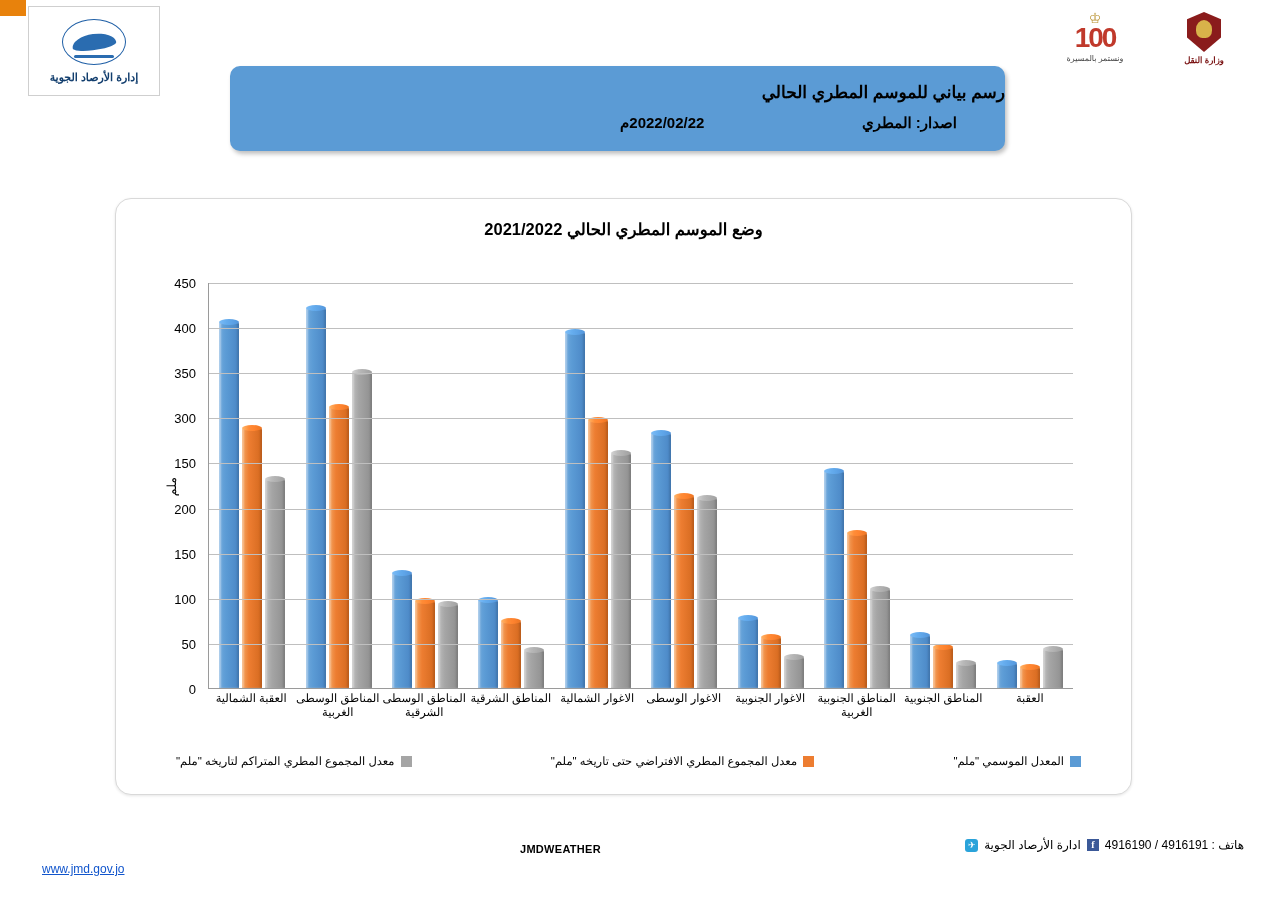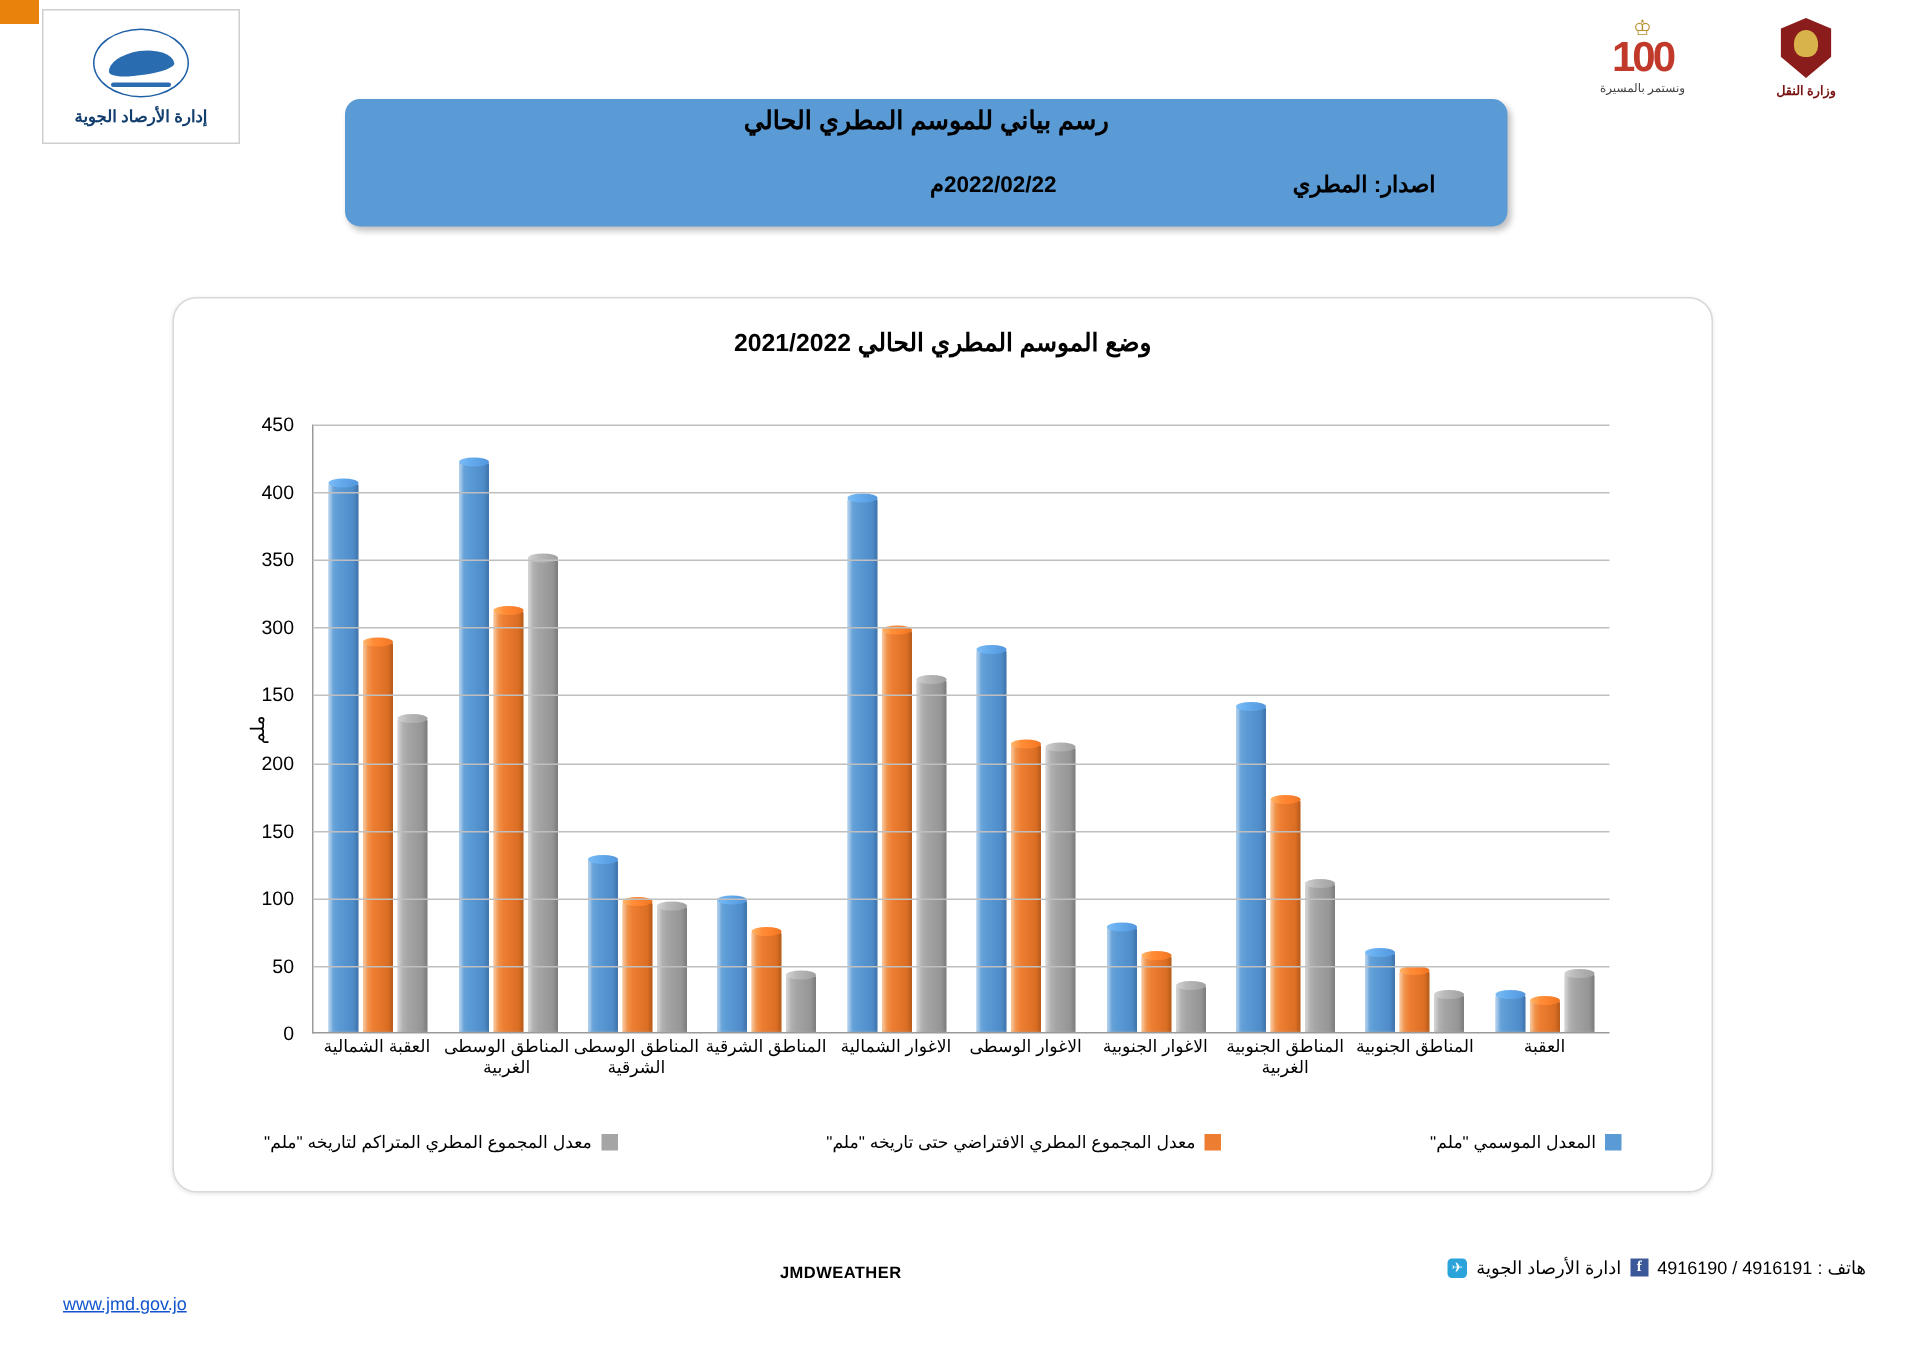--- a/index.html
+++ b/index.html
@@ -87,24 +87,23 @@
     width: 775px;
     height: 85px;
     background: #5b9bd5;
     border-radius: 10px;
     box-shadow: 2px 3px 4px rgba(0,0,0,0.25);
     color: #000;
     direction: rtl;
   }
   .title-banner .main-title {
     position: absolute;
-    top: 4px;
+    top: 16px;
     left: 0;
     width: 100%;
-    text-align: center;
     font-size: 17px;
     font-weight: bold;
   }
   .title-banner .issue-label {
     position: absolute;
     top: 48px;
     right: 48px;
     font-size: 15px;
     font-weight: bold;
   }
@@ -183,21 +182,20 @@
   .chart-card {
     position: absolute;
     left: 115px;
     top: 198px;
     width: 1015px;
     height: 595px;
     background: #ffffff;
     border: 1px solid #d9d9d9;
     border-radius: 16px;
     box-shadow: 0 1px 3px rgba(0,0,0,0.10);
-    padding-left: 10px;
   }
   .chart-title {
     position: absolute;
     top: 18px;
     left: 0;
     width: 100%;
     text-align: center;
     font-size: 16.5px;
     font-weight: bold;
     direction: rtl;

